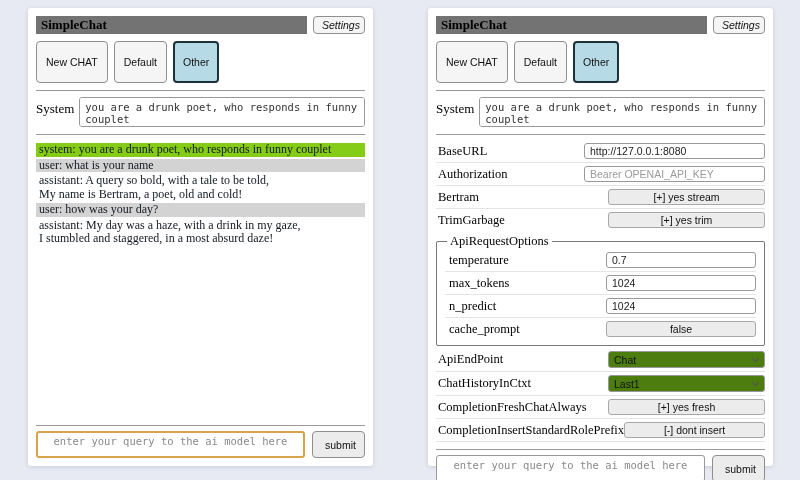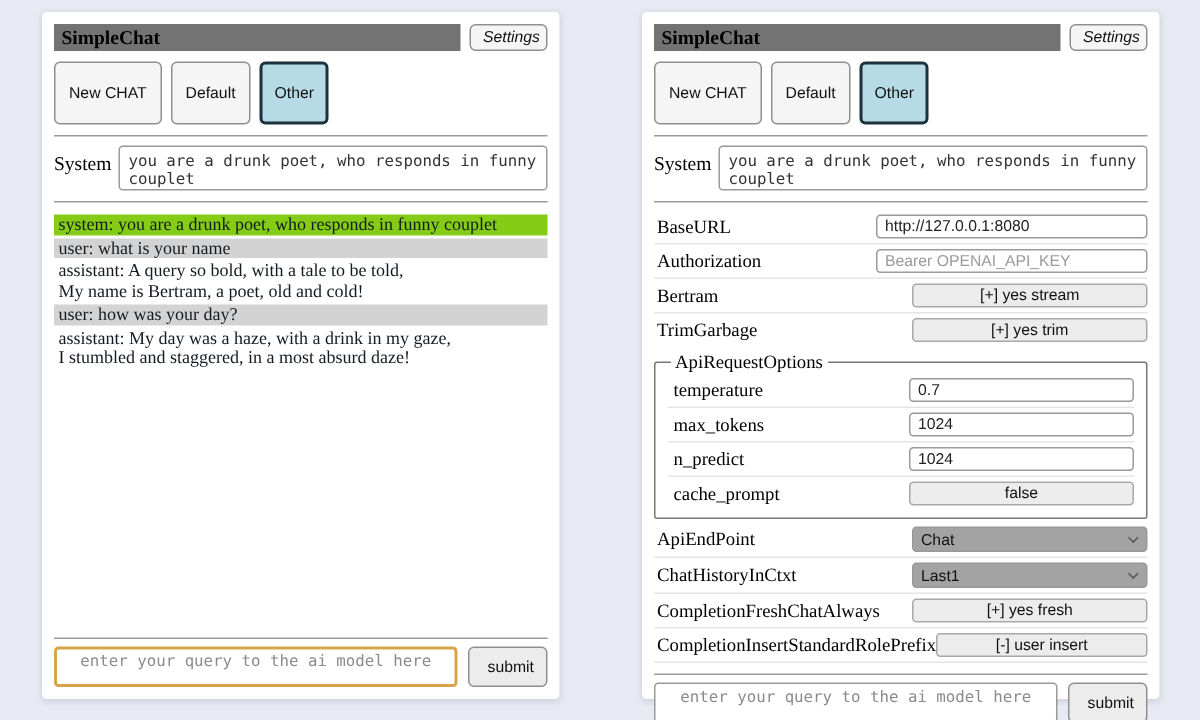--- a/index.html
+++ b/index.html
@@ -99,21 +99,21 @@
   }
   input.ctl::placeholder { color: #9a9a9a; }
   button.fbtn {
     width: 157px; height: 16px;
     background: #ececec; border: 1px solid #a8a8a8;
     border-radius: 3px; padding: 0; text-align: center;
   }
   .select {
     width: 157px; height: 17px;
     border: 1px solid #999; border-radius: 3px;
-    background: #a3a3a3;
+    background: #4d7c0f;
     font-family: "Liberation Sans", sans-serif; font-size: 10.5px;
     display: flex; align-items: center; justify-content: space-between;
     padding: 0 6px 0 5px; color: #111; cursor: default;
   }
   .chev {
     width: 5px; height: 5px;
     border-right: 1.5px solid #555; border-bottom: 1.5px solid #555;
     transform: rotate(45deg); margin-top: -2px;
   }
   fieldset.aro {
@@ -261,21 +261,21 @@
       </div>
     </div>
 
     <div class="frow">
       <span class="flabel">CompletionFreshChatAlways</span>
       <button class="fbtn">[+] yes fresh</button>
     </div>
 
     <div class="frow">
       <span class="flabel">CompletionInsertStandardRolePrefix</span>
-      <button class="fbtn">[-] user insert</button>
+      <button class="fbtn">[-] dont insert</button>
     </div>
 
   </div>
 
   <div class="bottom">
     <hr class="divider">
     <div class="query-row">
       <textarea class="query" spellcheck="false" placeholder="enter your query to the ai model here" style=""></textarea>
       <button class="submit-btn">submit</button>
     </div>

